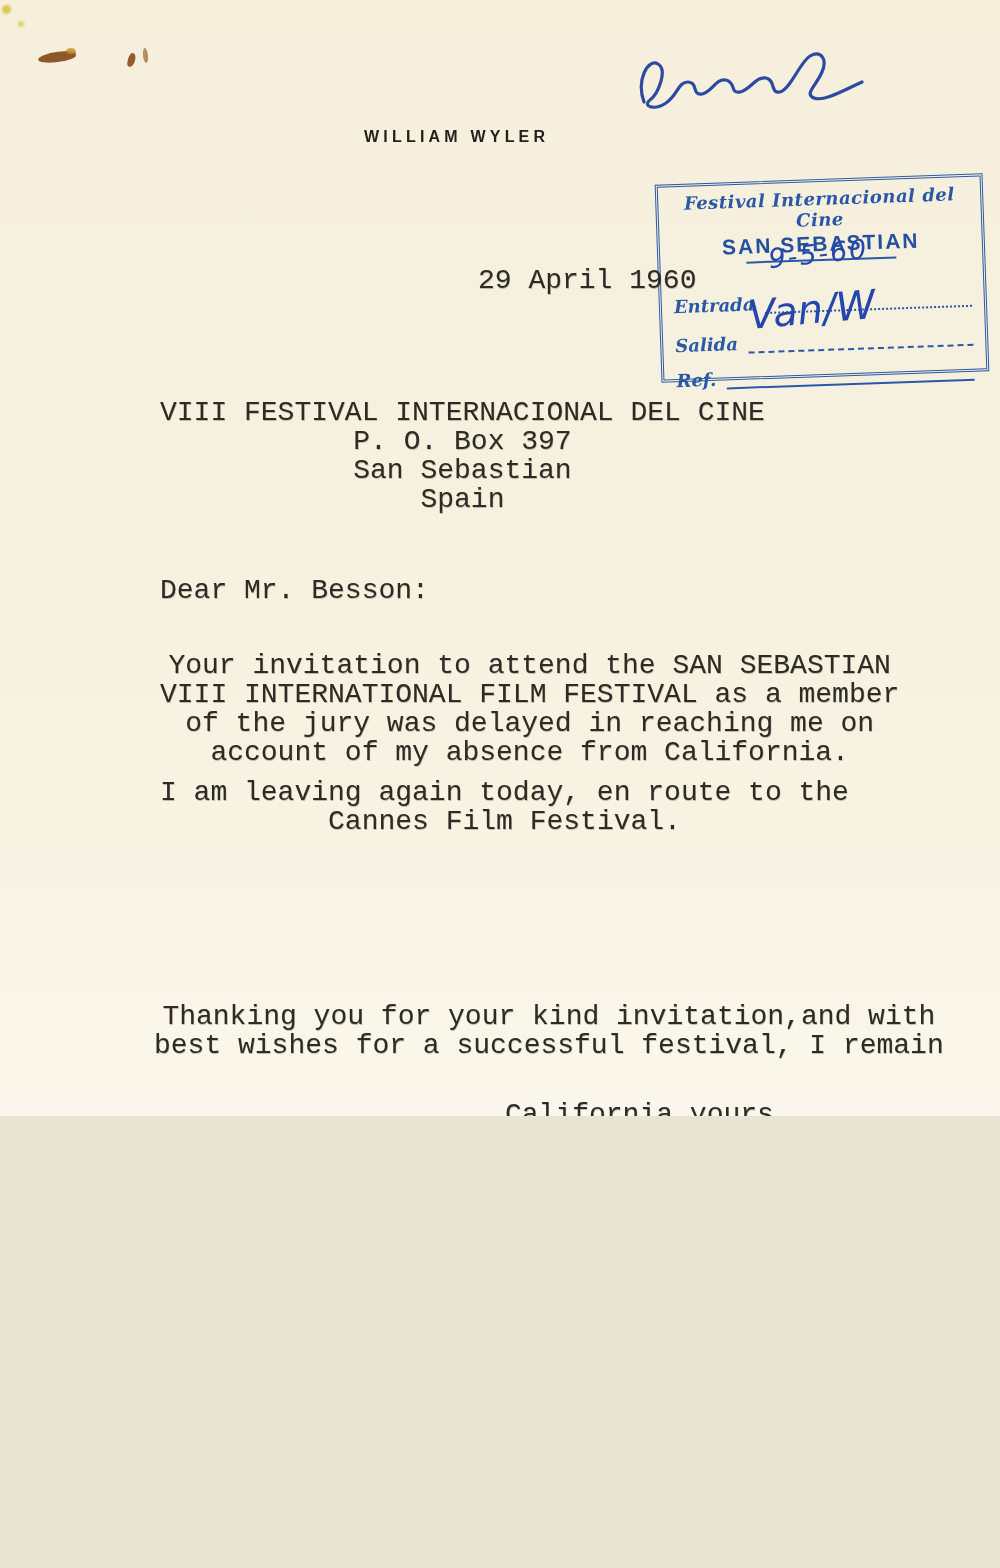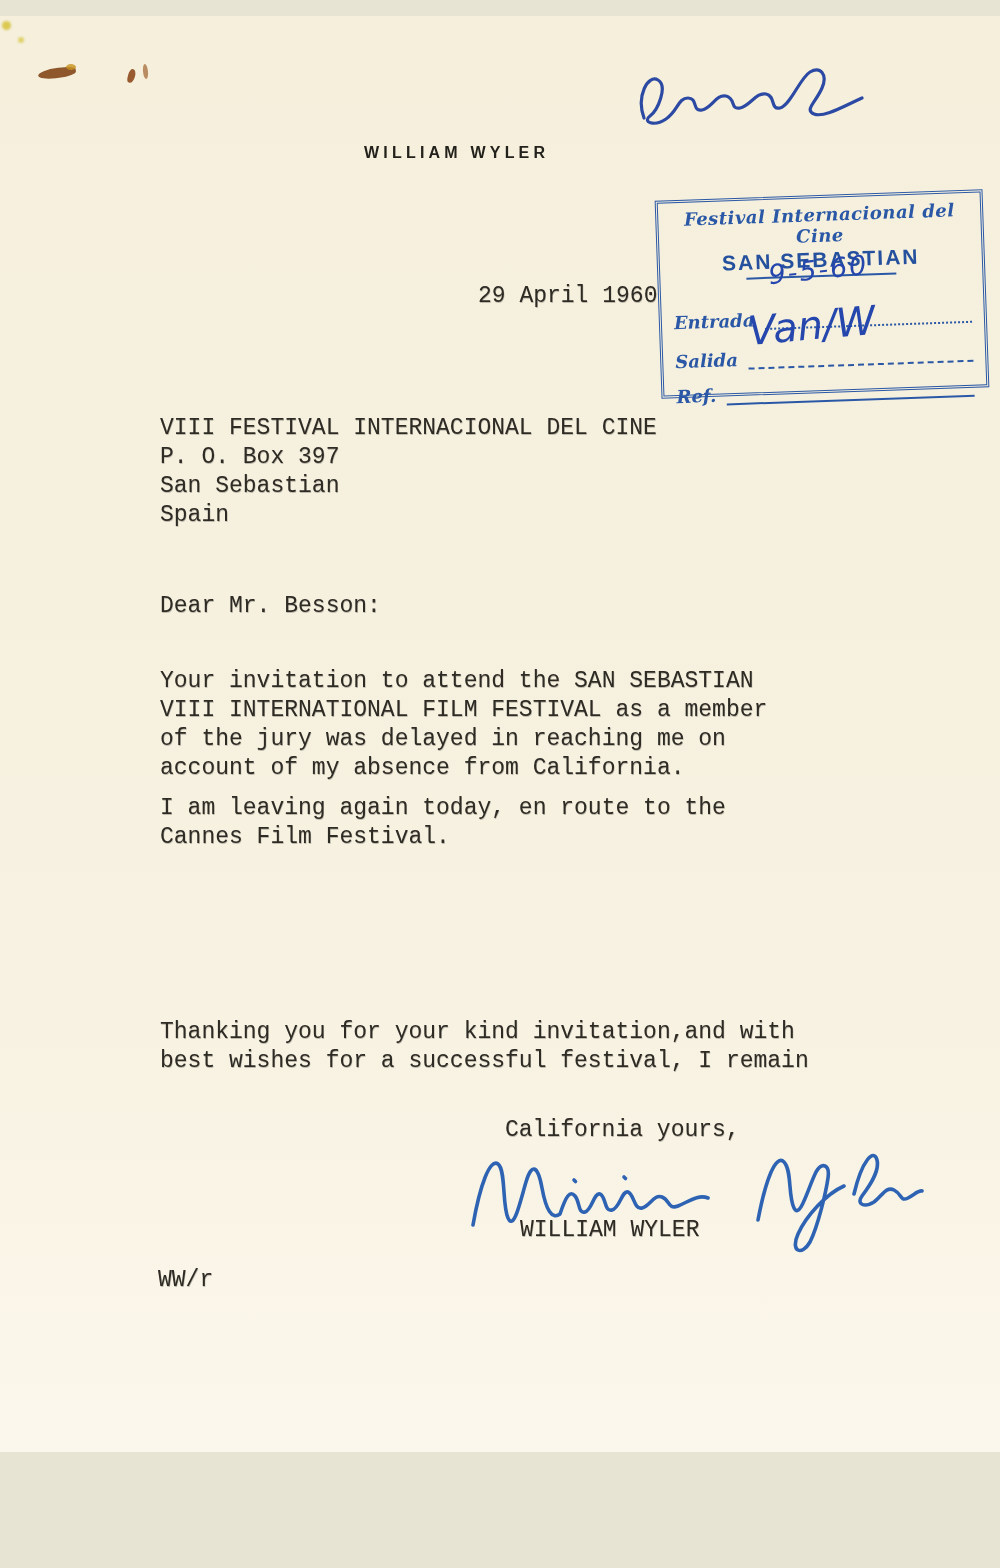--- a/index.html
+++ b/index.html
@@ -1,33 +1,34 @@
 <!DOCTYPE html>
 <html><head>
 <meta charset="utf-8">
 <style>
   html,body{margin:0;padding:0;}
   body{background:#e8e4d4;}
   .page{
     position:relative;
-    width:1000px;height:1436px;
-    margin:16px auto;
+    width:1000px;height:1116px;
+    margin:0 auto;
     background:linear-gradient(180deg,#f5efdc 0%,#f7f2e1 70%,#fbf7ec 100%);
     overflow:hidden;
     font-family:"Liberation Sans",sans-serif;
   }
   
   .type{
     position:absolute;
     font-family:"Liberation Mono",monospace;
-    font-size:23px;
+    font-size:28px;
     line-height:29px;
     color:#2e2b25;
     white-space:pre-wrap;
     text-shadow:0.5px 0.5px 0 rgba(46,43,37,0.28);
+    text-align:center;
   }
   .letterhead{
     position:absolute;left:364px;top:128px;
     font-family:"Liberation Sans",sans-serif;
     font-size:16px;font-weight:bold;letter-spacing:4.2px;
     color:#23211b;
   }
   
   .stain{position:absolute;border-radius:50%;}
   .s1{left:2px;top:5px;width:9px;height:9px;background:#d3bd25;opacity:.75;filter:blur(1px);}
@@ -127,21 +128,21 @@
 
 
   <div class="type" style="left:160px;top:576px;">Dear Mr. Besson:</div>
 
   <div class="type" style="left:160px;top:778px;">I am leaving again today, en route to the
 Cannes Film Festival.</div>
   <div class="type" style="left:160px;top:651px;">Your invitation to attend the SAN SEBASTIAN
 VIII INTERNATIONAL FILM FESTIVAL as a member
 of the jury was delayed in reaching me on
 account of my absence from California.</div>
-  <div class="type" style="left:160px;top:1002px;">Thanking you for your kind invitation,and with
+  <div class="type" style="left:154px;top:1002px;">Thanking you for your kind invitation,and with
 best wishes for a successful festival, I remain</div>
 
   <div class="type" style="left:505px;top:1100px;">California yours,</div>
 
   <svg class="scribble" style="left:458px;top:1114px;" width="466" height="132" viewBox="0 0 466 132" aria-label="William Wyler">
     <g stroke="#2e63b4" stroke-width="3.6" fill="none">
       <path d="M15,95 C22,55 32,28 40,34 C48,40 44,75 50,88 C56,101 62,72 68,52 C74,32 80,36 84,58 C88,80 94,90 102,84 C108,66 112,60 117,66 C122,72 120,84 127,82 C134,80 136,62 142,64 C148,66 146,82 154,80 C162,78 164,60 170,62 C176,64 176,80 184,78 C192,76 196,64 204,67 C212,70 210,80 220,76 C230,72 240,64 250,68"></path>
       <path d="M116,50 l1.5,1.5"></path>
       <path d="M166,47 l1.5,1.5"></path>
       <path d="M300,90 C308,48 318,24 326,32 C334,40 330,66 336,78 C342,90 350,58 358,42 C364,32 372,34 370,48 C368,62 360,96 352,112 C344,126 332,122 340,104 C348,86 368,64 386,56"></path>

